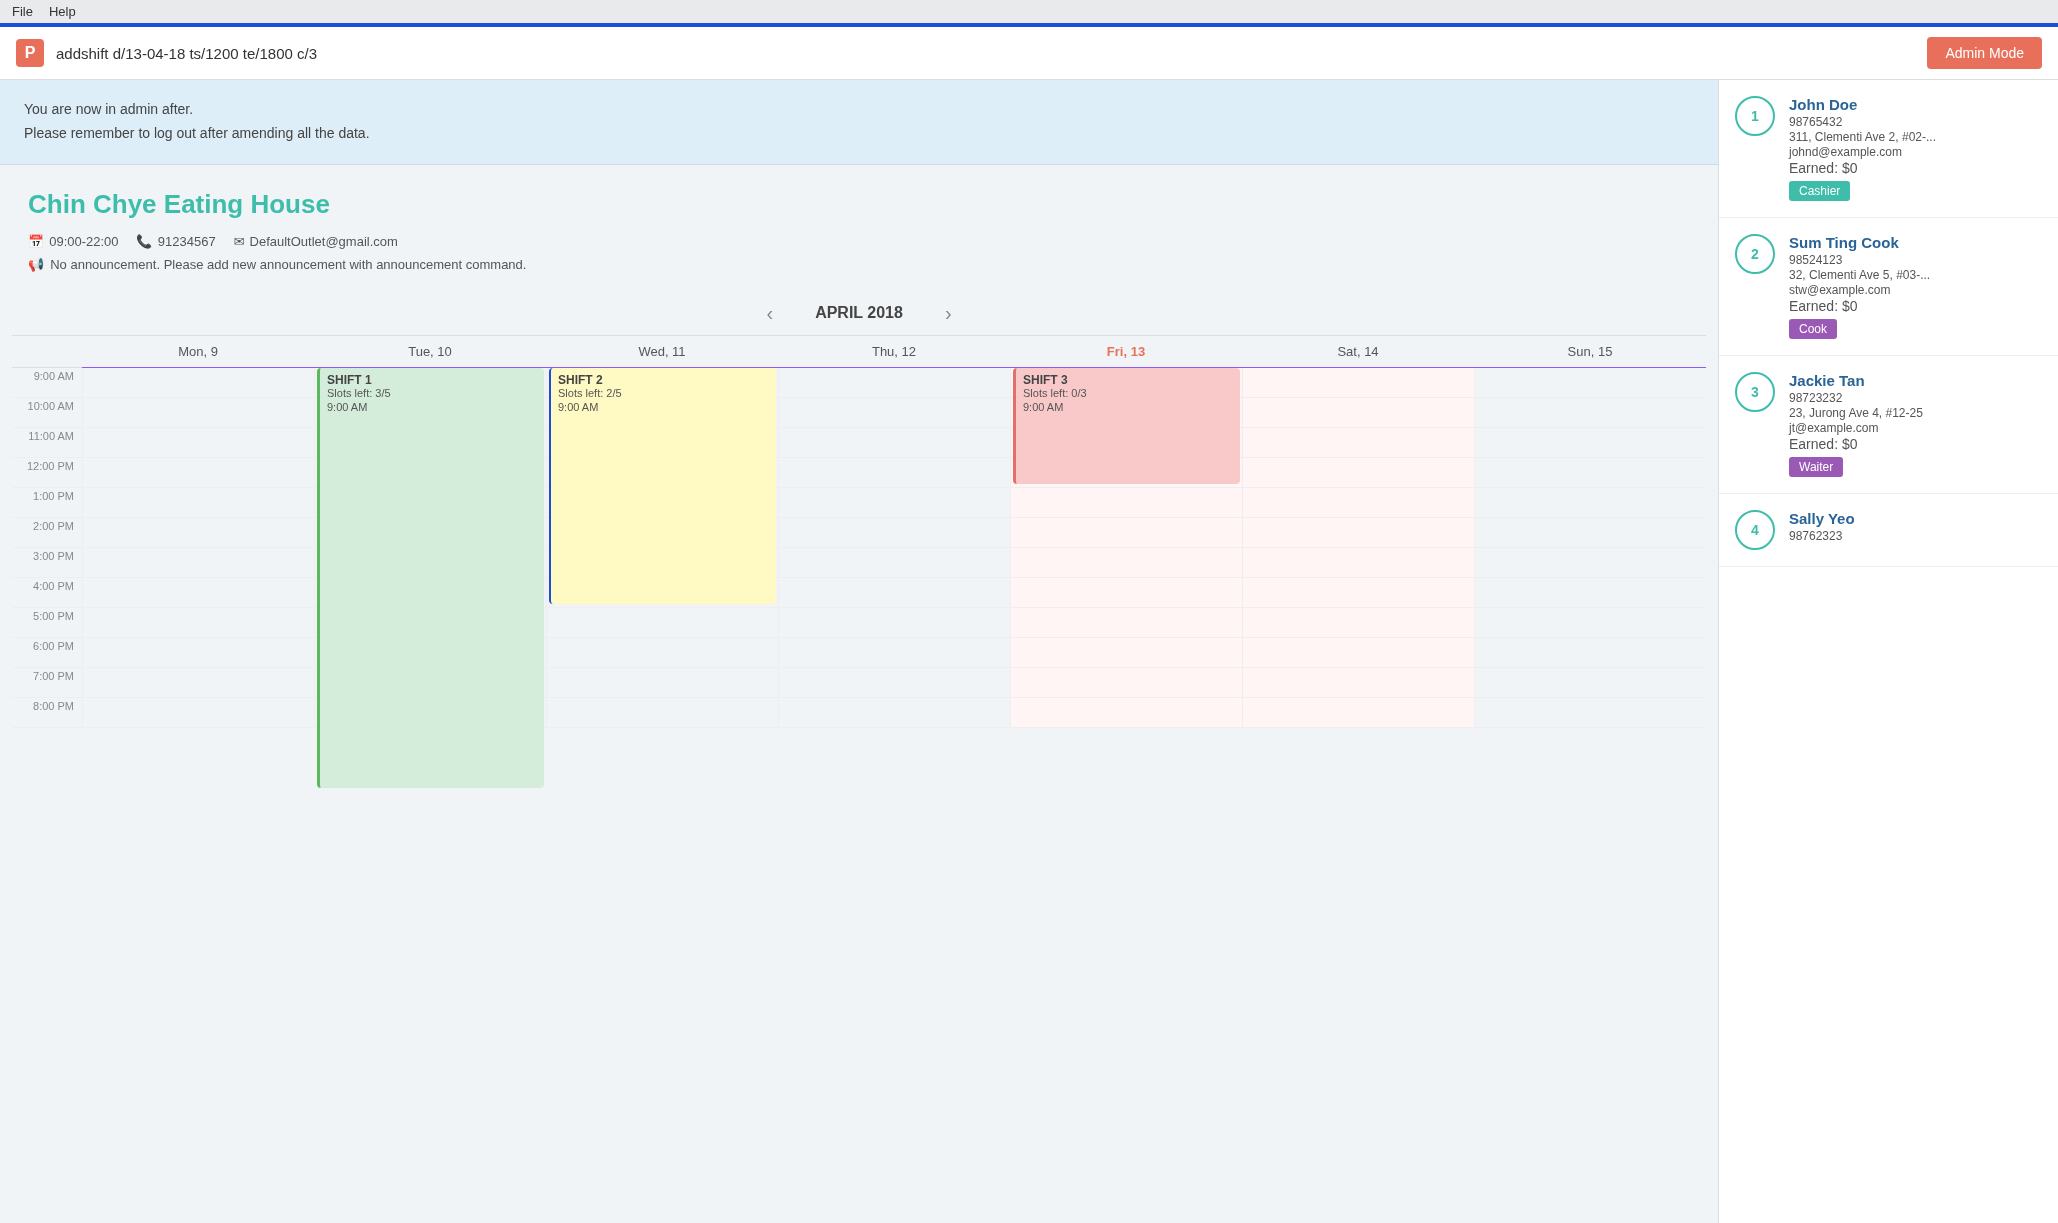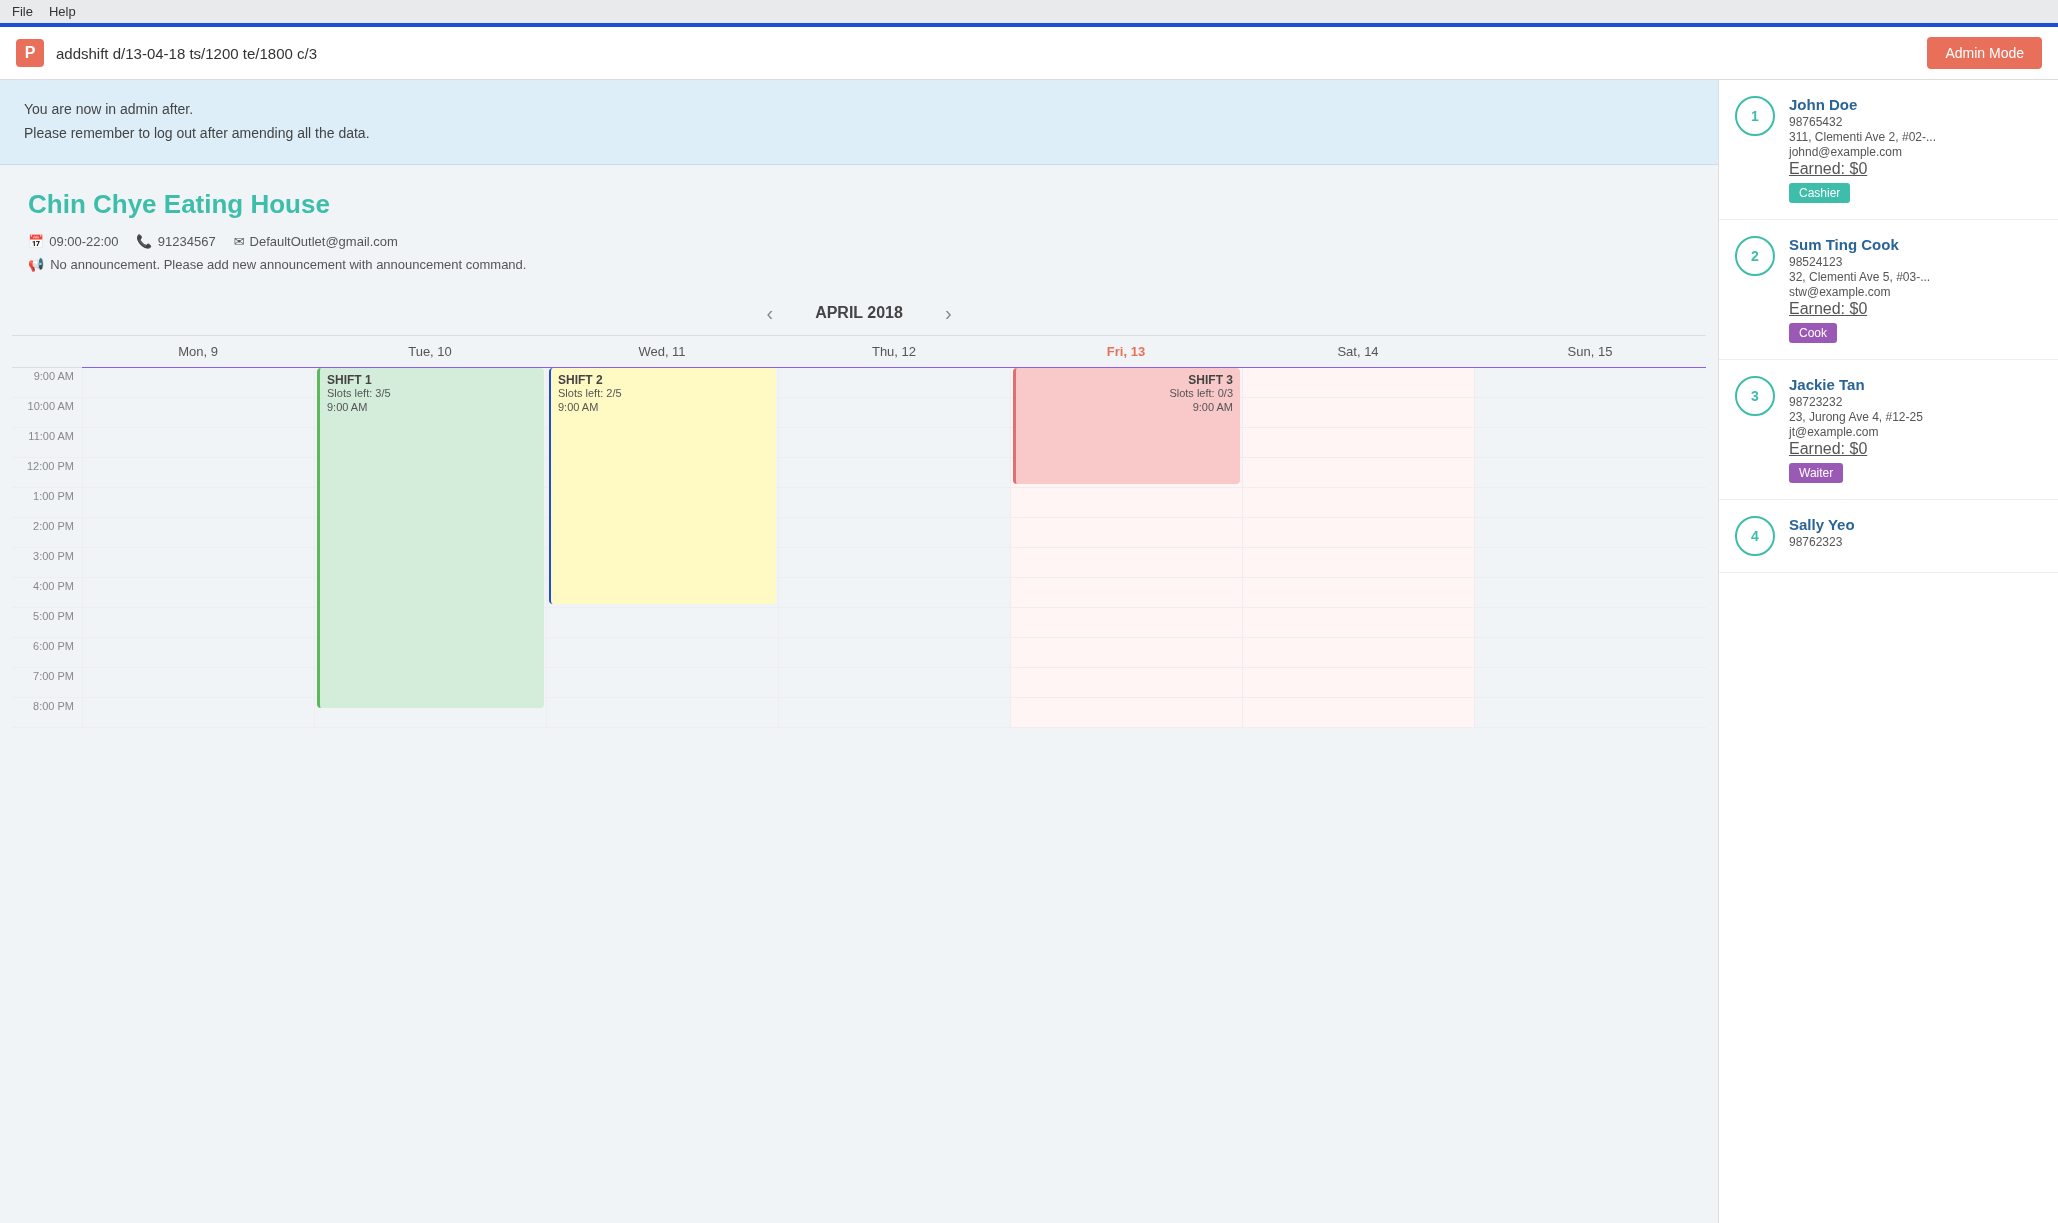--- a/index.html
+++ b/index.html
@@ -161,21 +161,21 @@
       left: 2px; right: 2px;
       top: 0;
       border-radius: 4px;
       padding: 5px 7px;
       font-size: 11px;
       z-index: 2;
       cursor: pointer;
     }
     .shift-green { background: #d4edda; border-left: 3px solid #5cb85c; }
     .shift-yellow { background: #fff9c4; border-left: 2px solid #1d4ed8; }
-    .shift-red { background: #f9c9c9; border-left: 3px solid #e07070; text-align: right; }
+    .shift-red { background: #f9c9c9; border-left: 3px solid #e07070; }
     .shift-title { font-weight: 700; color: #444; font-size: 12px; }
     .shift-slots { color: #555; font-size: 11px; }
     .shift-time { color: #555; font-size: 11px; margin-top: 2px; }
 
     
     .right-panel {
       width: 340px;
       background: #fff;
       border-left: 1px solid #ddd;
       display: flex;
@@ -204,21 +204,21 @@
       font-size: 14px;
       font-weight: 600;
       color: #3dbdaa;
       flex-shrink: 0;
     }
     .emp-info { flex: 1; }
     .emp-name { font-size: 15px; font-weight: 700; color: #2a6496; margin-bottom: 2px; }
     .emp-phone { font-size: 12px; color: #555; margin-bottom: 1px; }
     .emp-address { font-size: 12px; color: #555; margin-bottom: 1px; }
     .emp-email { font-size: 12px; color: #555; margin-bottom: 1px; }
-    .emp-earned { font-size: 16px; color: #555; margin-bottom: 5px; text-decoration: underline; }
+    .emp-earned { font-size: 14px; color: #555; margin-bottom: 5px; }
     .role-badge {
       display: inline-block;
       padding: 3px 10px;
       border-radius: 3px;
       font-size: 12px;
       font-weight: 500;
       color: white;
     }
     .badge-cashier { background: #3dbdaa; }
     .badge-cook { background: #9b59b6; }
@@ -287,21 +287,21 @@
           <div class="day-header">Mon, 9</div>
           <div class="day-header">Tue, 10</div>
           <div class="day-header">Wed, 11</div>
           <div class="day-header">Thu, 12</div>
           <div class="day-header today">Fri, 13</div>
           <div class="day-header">Sat, 14</div>
           <div class="day-header">Sun, 15</div>
           <div class="time-label">9:00 AM</div>
           <div class="day-cell" style="position: relative;"></div>
           <div class="day-cell" style="position: relative;">
-            <div class="shift-block shift-green" style="height: 340px;">
+            <div class="shift-block shift-green" style="height: 420px;">
               <div class="shift-title">SHIFT 1</div>
               <div class="shift-slots">Slots left: 3/5</div>
               <div class="shift-time">9:00 AM</div>
             </div>
           </div>
           <div class="day-cell" style="position: relative;">
             <div class="shift-block shift-yellow" style="height: 236px;">
               <div class="shift-title">SHIFT 2</div>
               <div class="shift-slots">Slots left: 2/5</div>
               <div class="shift-time">9:00 AM</div>

